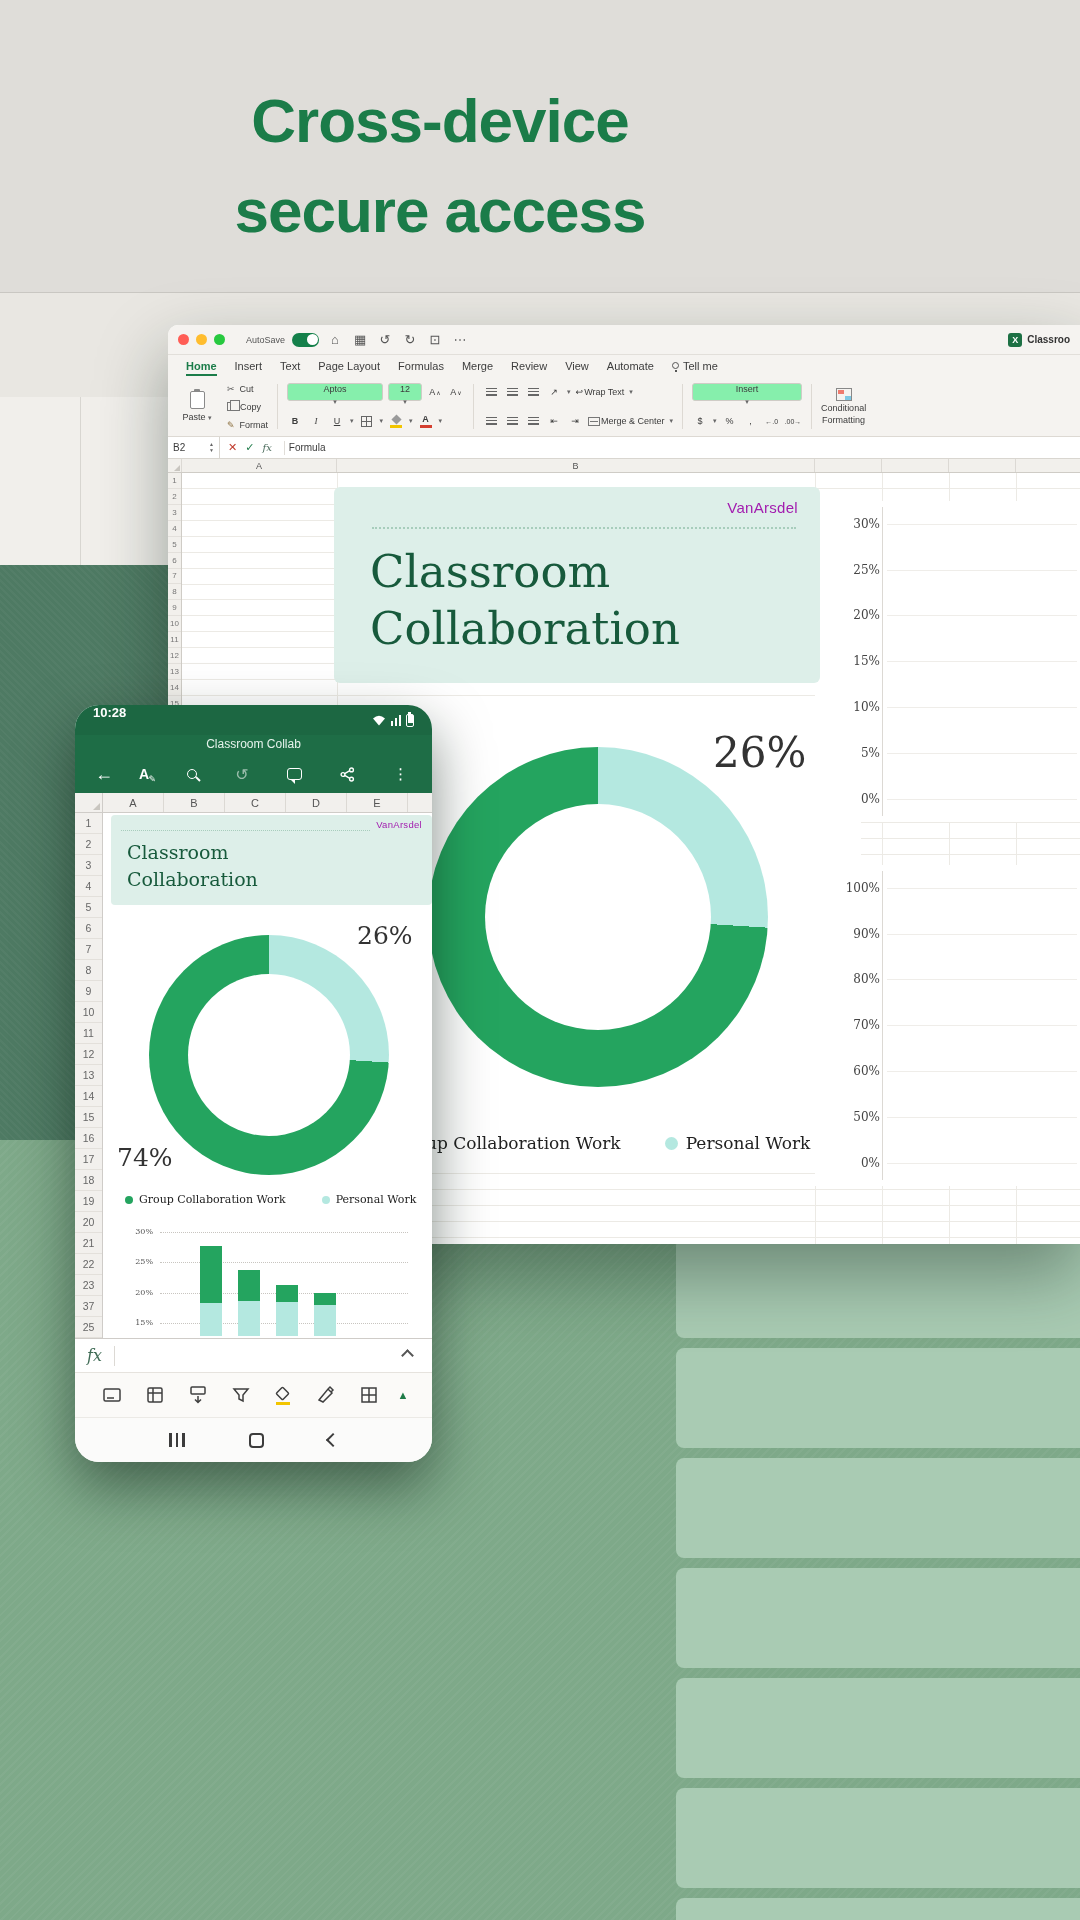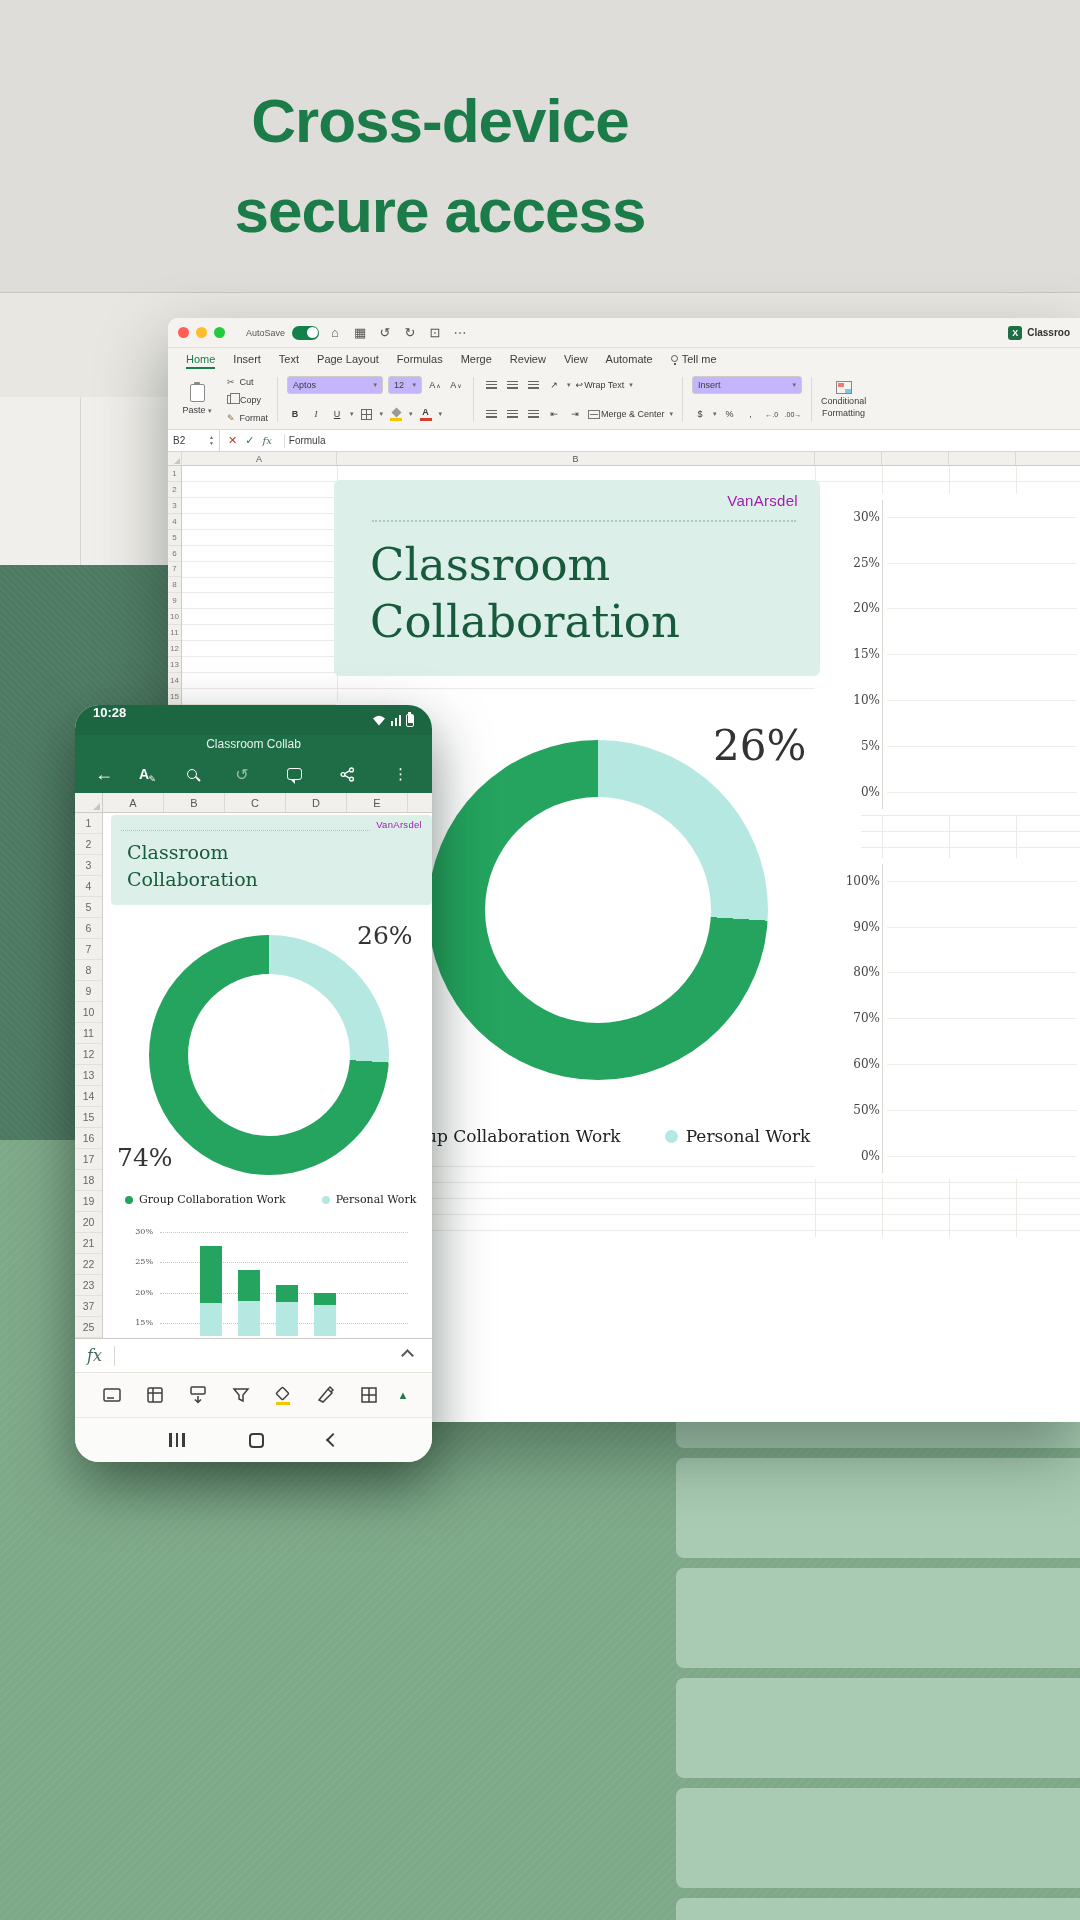--- a/index.html
+++ b/index.html
@@ -14,43 +14,43 @@
 .bg-wall2{left:0;top:397px;width:1080px;height:168px;background:#f1efeb;}
 .bg-wall2 .vseam{position:absolute;left:80px;top:0;bottom:0;width:1px;background:#d8d6d1;}
 .bg-sofa{left:0;top:565px;width:1080px;height:575px;background:#4e7a63;background-image:repeating-linear-gradient(45deg,rgba(255,255,255,.03) 0 2px,transparent 2px 5px);}
 .bg-floor{left:0;top:1140px;width:1080px;height:780px;background:#7ea989;background-image:repeating-linear-gradient(-45deg,rgba(255,255,255,.04) 0 2px,transparent 2px 6px);}
 .slat{left:676px;width:404px;height:100px;background:#a9cbb3;border-radius:8px 0 0 8px;}
 
 
 .headline{left:0;top:76px;width:880px;text-align:center;color:#1b7c49;font-weight:bold;font-size:62px;line-height:90px;letter-spacing:-1px;}
 
 
-.win{left:168px;top:318px;width:912px;height:1104px;background:#fff;border-radius:10px 0 0 10px;box-shadow:0 30px 70px rgba(15,35,25,.40);z-index:2;font-size:10px;color:#3c3c3c;}
+.win{left:168px;top:325px;width:912px;height:919px;background:#fff;border-radius:10px 0 0 10px;box-shadow:0 30px 70px rgba(15,35,25,.40);z-index:2;font-size:10px;color:#3c3c3c;}
 .tb{height:30px;background:#f5f3f0;border-bottom:1px solid #e2dfda;border-radius:10px 0 0 0;display:flex;align-items:center;padding:0 10px;gap:7px;}
 .dot{width:11px;height:11px;border-radius:50%;}
 .dot.r{background:#ff5d55;}.dot.y{background:#ffbd2e;}.dot.g{background:#27c93f;}
 .tb .as{font-size:9px;color:#555;margin-left:14px;}
 .toggle{width:27px;height:14px;border-radius:7px;background:#14804a;position:relative;}
 .toggle::after{content:"";position:absolute;right:1.5px;top:1.5px;width:11px;height:11px;border-radius:50%;background:#fff;}
 .tbi{font-size:13px;color:#555;width:18px;text-align:center;}
 .docchip{margin-left:auto;display:flex;align-items:center;gap:5px;font-weight:bold;color:#333;}
 .xlicon{width:14px;height:14px;background:#1d7044;border-radius:3px;color:#fff;font-size:9px;font-weight:bold;display:flex;align-items:center;justify-content:center;}
 .xlicon::before{content:"X";}
 
 .tabs{height:22px;display:flex;align-items:center;gap:18px;padding:0 18px;background:#f5f3f0;font-size:11px;color:#3c3c3c;}
 .tab{padding:3px 0 4px;white-space:nowrap;display:flex;align-items:center;gap:4px;}
-.tab.active{color:#1b7c49;font-weight:normal;box-shadow:inset 0 -2px 0 #1b7c49;}
+.tab.active{color:#1b7c49;font-weight:bold;box-shadow:inset 0 -2px 0 #1b7c49;}
 .bulb{width:7px;height:7px;border:1px solid #555;border-radius:50%;position:relative;}
 .bulb::after{content:"";position:absolute;left:2px;top:7px;width:2px;height:2px;background:#555;}
 
 .ribbon{height:60px;background:#f5f3f0;border-bottom:1px solid #ddd9d3;display:flex;align-items:stretch;padding:4px 8px;gap:9px;font-size:9px;}
 .rgroup{display:flex;flex-direction:column;justify-content:space-between;padding:1px 0;}
 .rrow{display:flex;align-items:center;gap:5px;height:20px;}
 .vdiv{width:1px;background:#ddd9d3;margin:3px 0;}
-.chip{background:#c4b5fd;border:1px solid #cfccc6;border-radius:3px;height:18px;display:flex;align-items:center;justify-content:space-between;padding:0 5px;gap:4px;white-space:nowrap;}
+.chip{background:#86efac;border:1px solid #cfccc6;border-radius:3px;height:18px;display:flex;align-items:center;justify-content:space-between;padding:0 5px;gap:4px;white-space:nowrap;flex-direction:column;}
 .w96{width:96px;}.w34{width:34px;}.w110{width:110px;}
 .caret{font-size:7px;color:#666;}
 .mini{min-width:16px;height:18px;display:flex;align-items:center;justify-content:center;gap:1px;border-radius:3px;}
 .mini sup{font-size:6px;}
 .fw{font-weight:bold;}
 .it{font-style:italic;font-family:"Liberation Serif",serif;}
 .un{text-decoration:underline;}
 .paste-g{align-items:center;justify-content:center;gap:3px;width:42px;}
 .clipboard{width:15px;height:18px;border:1.5px solid #8a8a8a;border-radius:2px;position:relative;background:#fff;}
 .clipboard::before{content:"";position:absolute;left:3px;top:-3px;width:6px;height:3px;background:#8a8a8a;border-radius:1px;}

